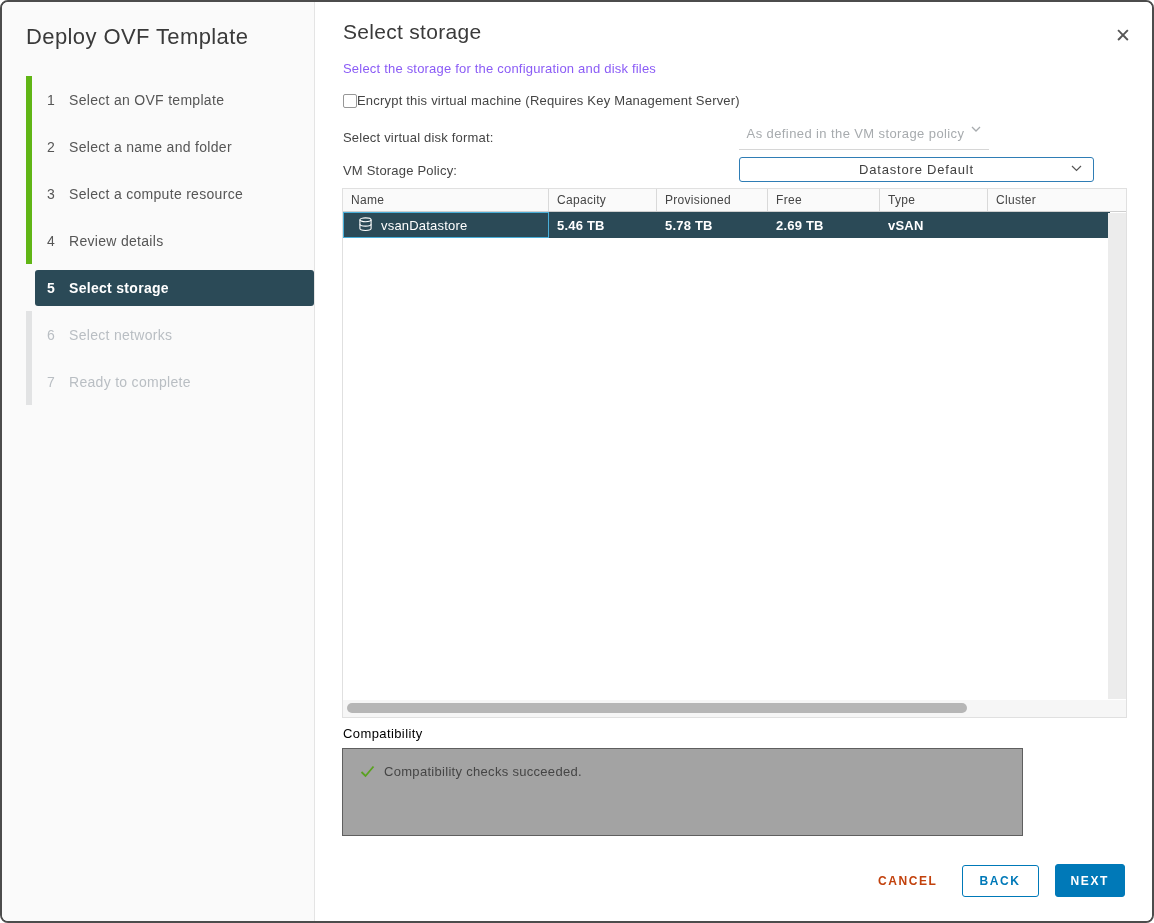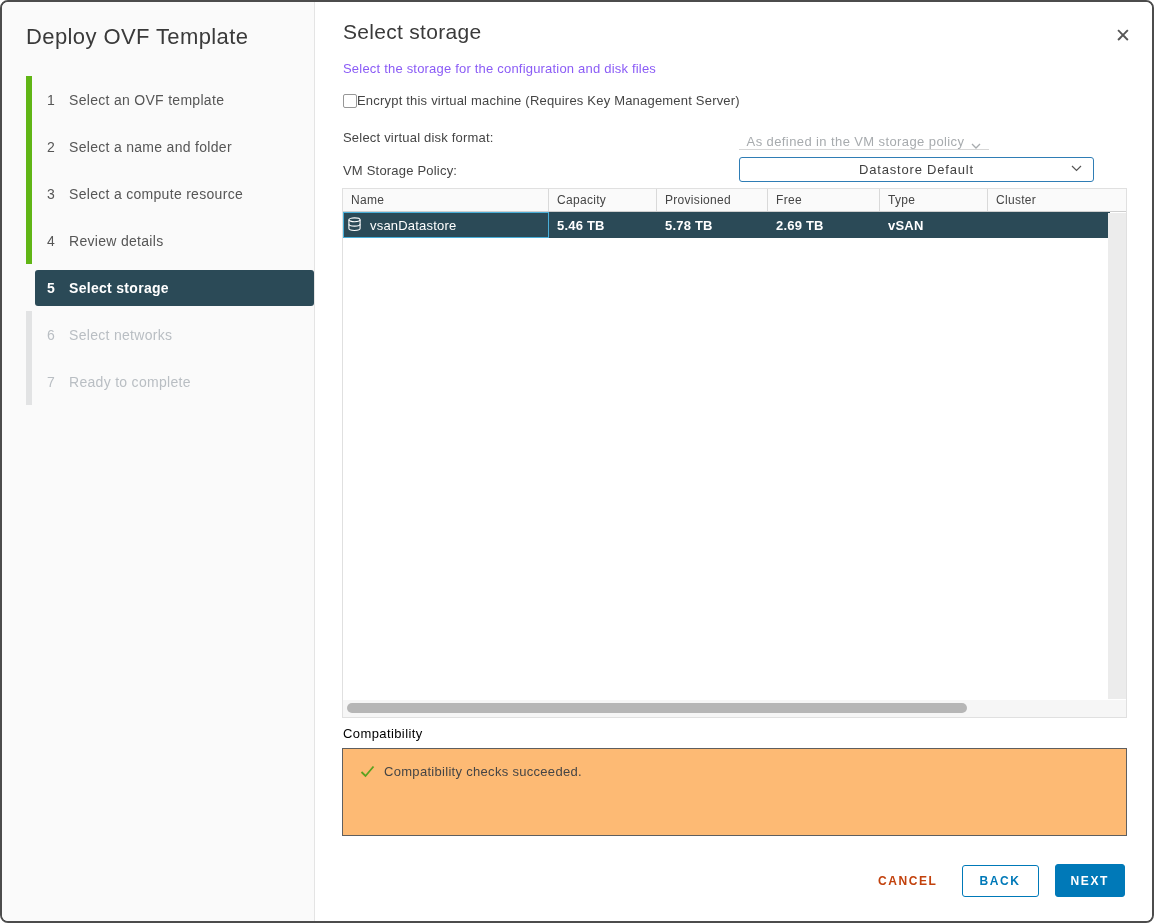--- a/index.html
+++ b/index.html
@@ -43,21 +43,21 @@
   .subtitle { position:absolute; left:28px; top:59px; font-size:13px; color:#8b5cf6; letter-spacing:.2px; }
 
   .encrypt-row { position:absolute; left:28px; top:91px; display:flex; align-items:center; gap:0; }
   .checkbox { width:14px; height:14px; border:1px solid #979797; border-radius:2px; background:#fff; cursor:pointer; flex:0 0 14px; }
   .encrypt-label { font-size:13px; color:#454545; letter-spacing:.2px; }
 
   .form-label { position:absolute; left:28px; font-size:13px; color:#454545; letter-spacing:.2px; }
   .disk-format-select {
     position:absolute; left:424px; top:124px; width:250px; height:24px;
     border-bottom:1px solid #d6d6d6; color:#a7abae; font-size:13px; letter-spacing:.4px;
-    display:flex; align-items:flex-end; justify-content:center; gap:7px;
+    display:flex; align-items:flex-start; justify-content:center; gap:7px;
   }
   .policy-select {
     position:absolute; left:424px; top:155px; width:355px; height:25px;
     border:1px solid #2f7db5; border-radius:3px; background:#fff; cursor:pointer;
     display:flex; align-items:center; justify-content:center;
     font-size:13px; color:#404040; letter-spacing:.8px;
   }
   .policy-select .chevron-icon { position:absolute; right:11px; top:7px; }
   .chevron-icon svg { display:block; }
 
@@ -70,32 +70,32 @@
   .c-cap { width:108px; flex:0 0 108px; }
   .c-prov { width:111px; flex:0 0 111px; }
   .c-free { width:112px; flex:0 0 112px; }
   .c-type { width:108px; flex:0 0 108px; }
 
   .grid-row {
     display:flex; height:26px; width:767px; background:#2b4a57; color:#fff; font-size:13px; cursor:pointer;
   }
   .grid-row .cell { display:flex; align-items:center; padding-left:8px; font-weight:bold; letter-spacing:.2px; }
   .grid-row .cell.name-cell {
-    font-weight:normal; border:1px solid #49afd9; padding-left:3px; gap:8px;
+    font-weight:normal; border:1px solid #49afd9; padding-left:14px; gap:8px;
   }
   .grid-row .cell:last-child { flex:1; }
   .datastore-icon svg { display:block; }
 
   .vscroll-track { position:absolute; right:0; top:24px; bottom:18px; width:18px; background:#ececec; }
   .hscroll-track { position:absolute; left:0; right:0; bottom:0; height:17px; background:#f6f6f6; }
   .hscroll-thumb { position:absolute; left:4px; top:3px; width:620px; height:10px; border-radius:5px; background:#b6b6b6; cursor:pointer; }
 
   
   .compat-label { position:absolute; left:28px; top:724px; font-size:13px; color:#000000; letter-spacing:.4px; }
-  .compat-box { position:absolute; left:27px; top:746px; width:785px; height:88px; border:1px solid #5f5f5f; background:#fdba74; }
+  .compat-box { position:absolute; left:27px; top:746px; width:681px; height:88px; border:1px solid #5f5f5f; background:#a3a3a3; }
   .compat-line { display:flex; align-items:center; gap:9px; padding:15px 0 0 17px; font-size:13px; color:#454545; letter-spacing:.3px; }
   .check-icon svg { display:block; }
 
   
   .footer { position:absolute; top:862px; right:27px; display:flex; align-items:center; }
   .btn { font-family:"Liberation Sans", sans-serif; font-size:12px; font-weight:bold; letter-spacing:1.6px; cursor:pointer; }
   .btn-link { color:#c2410c; background:none; border:none; margin-right:24px; }
   .btn-outline { color:#0079b8; background:#fff; border:1px solid #0079b8; border-radius:3px; height:32px; padding:0 17px; margin-right:16px; }
   .btn-primary { color:#fff; background:#0079b8; border:1px solid #0079b8; border-radius:3px; height:33px; padding:7px 15px; }
 </style>

